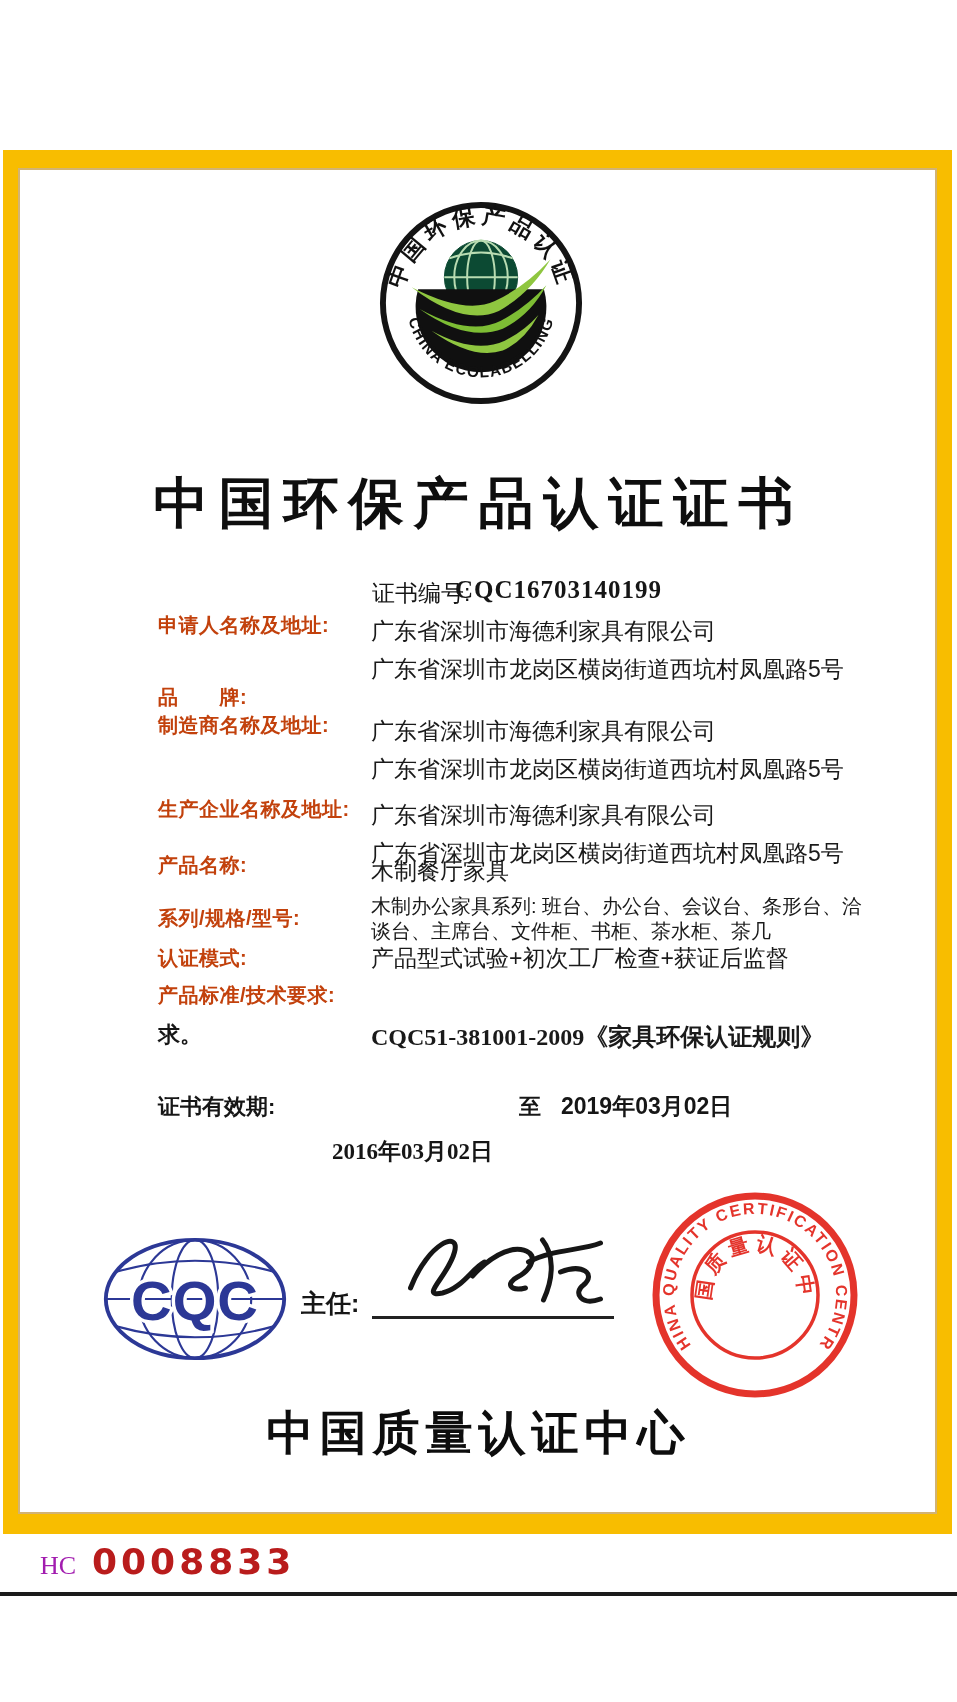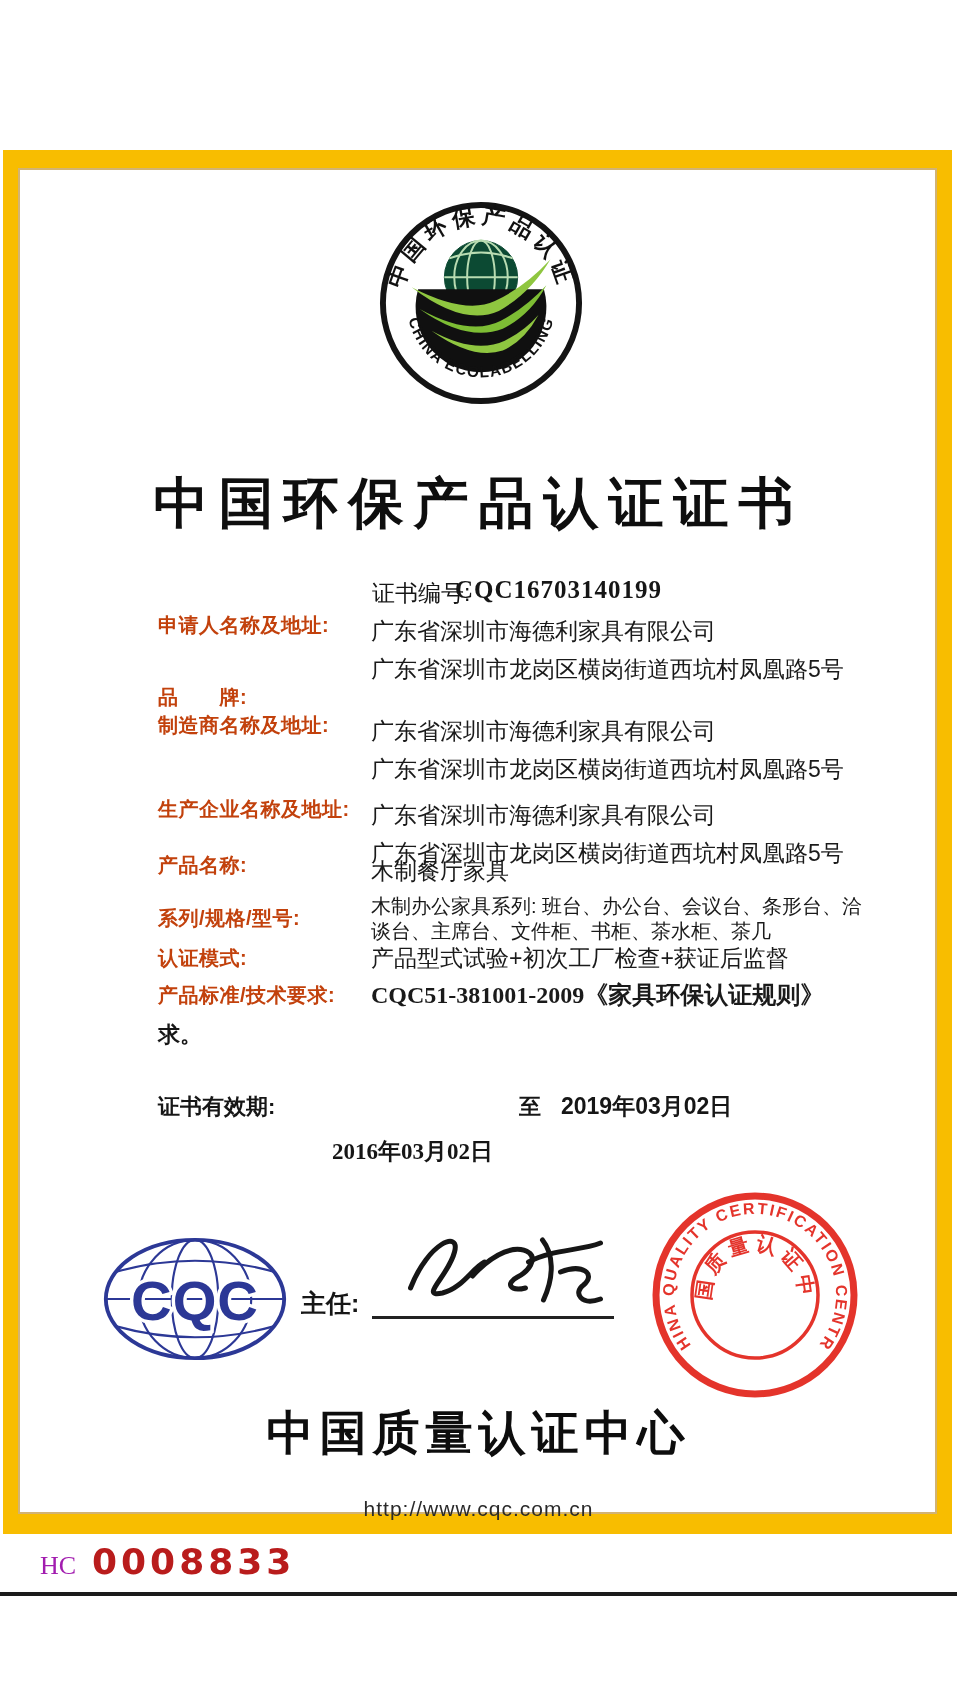--- a/index.html
+++ b/index.html
@@ -14,21 +14,21 @@
          font-size:55px;font-weight:700;letter-spacing:10px;color:#0e0e0e;
          font-family:"Liberation Sans",sans-serif;margin-top:7px;}
   .certno{position:absolute;left:0;top:578px;width:957px;}
   .certno .l{position:absolute;left:355px;font-size:23px;font-weight:400;margin-left:17px;}
   .certno .v{position:absolute;left:446px;top:-2px;font-size:25px;letter-spacing:1px;
              font-family:"Liberation Serif",serif;font-weight:600;margin-left:9px;}
   .row{position:absolute;left:0;width:957px;}
   .lbl{position:absolute;left:158px;font-size:20px;font-weight:700;color:#c2410c;letter-spacing:.5px;}
   .val{position:absolute;left:371px;width:478px;font-size:23px;line-height:38px;color:#1a1a1a;}
   .val.small{font-size:20px;line-height:25px;width:492px;}
-  .val.serif{font-family:"Liberation Serif",serif;font-weight:600;font-size:24px;}
+  .val.serif{font-family:"Liberation Serif",serif;font-weight:600;font-size:24px;margin-top:42px;}
   .stmt{position:absolute;left:158px;top:1020px;width:700px;font-size:22px;line-height:29px;font-weight:600;}
   .validity{position:absolute;left:0;top:1092px;width:957px;}
   .validity .l{position:absolute;left:158px;font-size:22px;font-weight:700;}
   .validity .d1{position:absolute;left:332px;top:-1px;font-size:23px;font-weight:600;font-family:"Liberation Serif",serif;margin-top:45px;}
   .validity .zhi{position:absolute;left:519px;font-size:22px;font-weight:700;}
   .validity .d2{position:absolute;left:561px;top:-1px;font-size:23px;font-weight:600;font-family:Liberation Sans, sans-serif;}
   .note{position:absolute;left:158px;top:1143px;width:700px;font-size:22px;font-weight:600;}
   .director{position:absolute;left:301px;top:1287px;font-size:25px;font-weight:700;}
   .sigline{position:absolute;left:372px;top:1316px;width:242px;height:3px;background:#222;}
   .issuer{position:absolute;left:0;top:1402px;width:957px;text-align:center;
@@ -195,21 +195,20 @@
       <text font-size="16" font-weight="bold" fill="#e2231a" letter-spacing="2" font-family="Liberation Sans,sans-serif">
         <textPath href="#stampArc" startOffset="50%" text-anchor="middle">CHINA QUALITY CERTIFICATION CENTRE</textPath>
       </text>
       <text font-size="20" font-weight="bold" fill="#e2231a" letter-spacing="5" font-family="Liberation Sans,sans-serif">
         <textPath href="#stampArcIn" startOffset="50%" text-anchor="middle">中国质量认证中心</textPath>
       </text>
     </g>
   </svg>
 
   <div class="issuer">中国质量认证中心</div>
-  <div class="web">http://www.cqc.com.cn</div>
 
   <div class="serial">
     <span class="hc">HC</span>
     <span class="num">0008833</span>
   </div>
 
   <div class="scanline"></div>
 
 </div>
 

